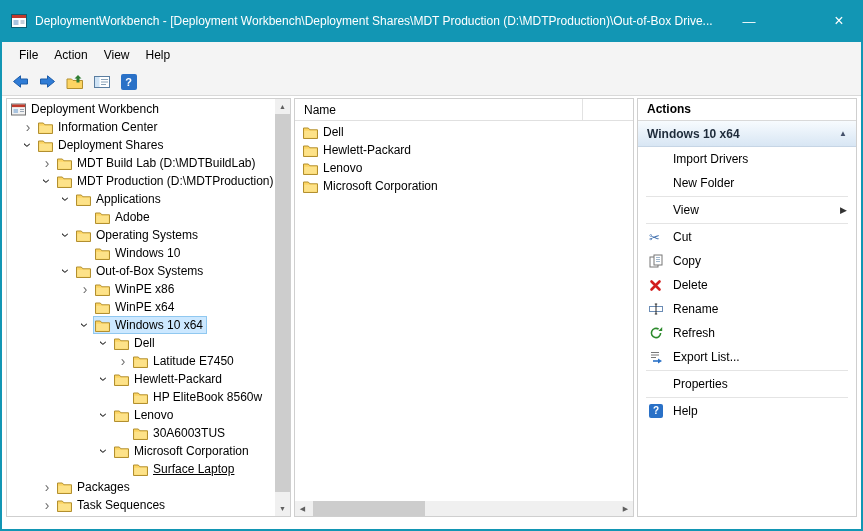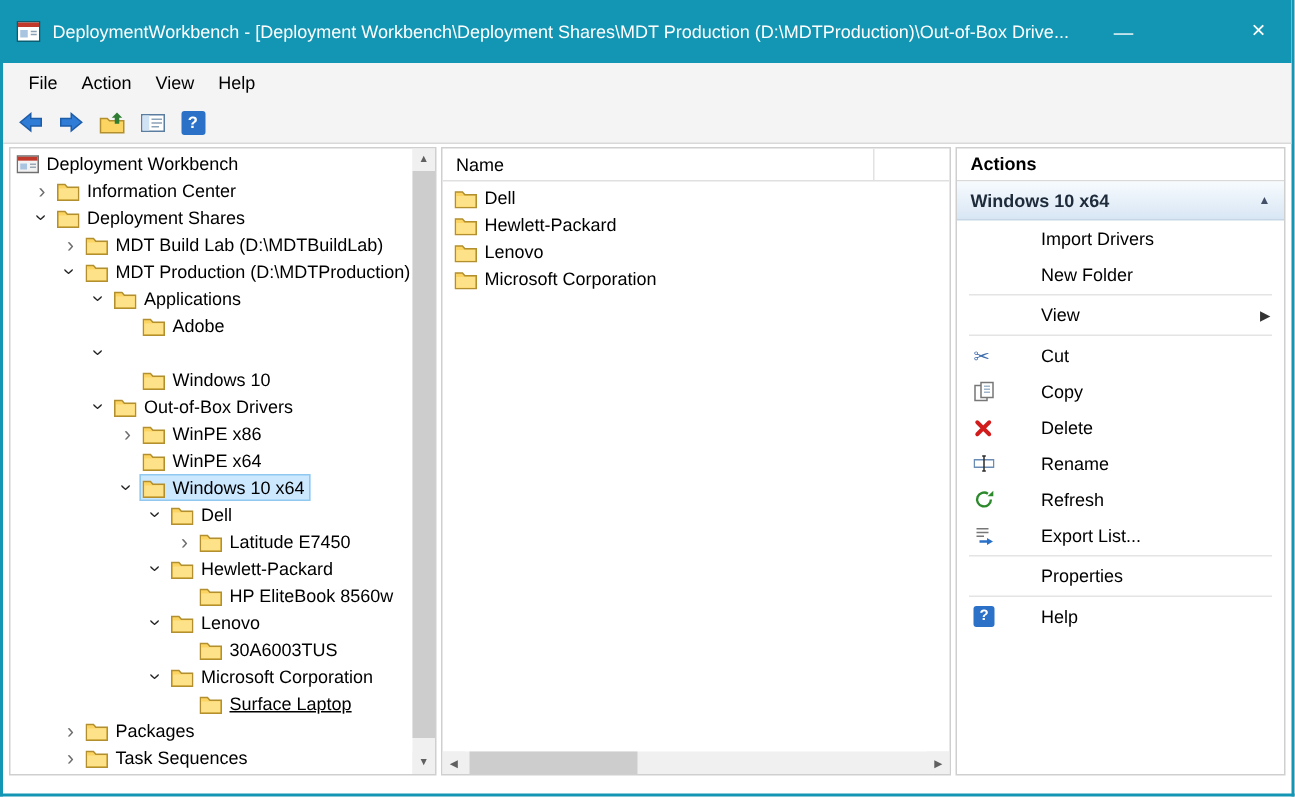--- a/index.html
+++ b/index.html
@@ -57,21 +57,21 @@
   .actions-pane{flex:1;display:flex;flex-direction:column;overflow:hidden;}
   .actions-header{height:21px;line-height:21px;font-weight:bold;padding-left:9px;
     border-bottom:1px solid #d9d9d9;flex:0 0 auto;}
   .action-section{height:25px;flex:0 0 25px;display:flex;align-items:center;padding:0 9px;
     background:linear-gradient(#f7fbfe,#d8e6f4);border-bottom:1px solid #c6d5e5;
     font-weight:bold;color:#1e2b3a;}
   .sec-label{flex:1;}
   .sec-collapse{font-size:8px;color:#44506a;}
   .action-item{height:24px;display:flex;align-items:center;padding-left:11px;}
   .aicon{width:24px;flex:0 0 24px;display:flex;align-items:center;justify-content:flex-start;}
-  .alabel{flex:1;white-space:nowrap;overflow:hidden;margin-left:21px;}
+  .alabel{flex:1;white-space:nowrap;overflow:hidden;}
   .submenu-arrow{font-size:9px;color:#333;padding-right:9px;}
   .action-sep{height:1px;background:#e4e4e4;margin:1px 8px;}
   .glyph-ic{font-size:13px;line-height:13px;}
   .glyph-ic.cut{color:#3f6fae;}
   .help-badge{display:inline-block;width:14px;height:14px;background:#2a71c7;color:#fff;
     border-radius:2px;font-size:10px;font-weight:bold;line-height:14px;text-align:center;}
   .help-badge.tb{width:16px;height:16px;font-size:11px;line-height:16px;}
 </style>
 </head>
 <body>
@@ -198,39 +198,46 @@
             <span class="tree-entry">
               <svg width="15" height="13" viewBox="0 0 15 13">
                 <path d="M0.5 2 L5.3 2 L6.9 3.8 L14.5 3.8 L14.5 12.5 L0.5 12.5 Z" fill="#fcd462" stroke="#b28f2f"></path>
                 <path d="M1.3 4.7 L13.7 4.7 L13.7 11.7 L1.3 11.7 Z" fill="#fde289"></path>
               </svg>
               <span>Adobe</span>
             </span>
           </div>
           <div class="tree-row" style="padding-left: 51px;">
             <span class="chev expanded">›</span>
+            <span class="tree-entry">
+              <svg width="15" height="13" viewBox="0 0 15 13">
+                <path d="M0.5 2 L5.3 2 L6.9 3.8 L14.5 3.8 L14.5 12.5 L0.5 12.5 Z" fill="#fcd462" stroke="#b28f2f"></path>
+                <path d="M1.3 4.7 L13.7 4.7 L13.7 11.7 L1.3 11.7 Z" fill="#fde289"></path>
+              </svg>
+              <span>Operating Systems</span>
+            </span>
           </div>
           <div class="tree-row" style="padding-left: 70px;">
             <span class="chev leaf">›</span>
             <span class="tree-entry">
               <svg width="15" height="13" viewBox="0 0 15 13">
                 <path d="M0.5 2 L5.3 2 L6.9 3.8 L14.5 3.8 L14.5 12.5 L0.5 12.5 Z" fill="#fcd462" stroke="#b28f2f"></path>
                 <path d="M1.3 4.7 L13.7 4.7 L13.7 11.7 L1.3 11.7 Z" fill="#fde289"></path>
               </svg>
               <span>Windows 10</span>
             </span>
           </div>
           <div class="tree-row" style="padding-left: 51px;">
             <span class="chev expanded">›</span>
             <span class="tree-entry">
               <svg width="15" height="13" viewBox="0 0 15 13">
                 <path d="M0.5 2 L5.3 2 L6.9 3.8 L14.5 3.8 L14.5 12.5 L0.5 12.5 Z" fill="#fcd462" stroke="#b28f2f"></path>
                 <path d="M1.3 4.7 L13.7 4.7 L13.7 11.7 L1.3 11.7 Z" fill="#fde289"></path>
               </svg>
-              <span>Out-of-Box Drivers</span>
+              <span>Out-of-Box Systems</span>
             </span>
           </div>
           <div class="tree-row" style="padding-left: 70px;">
             <span class="chev collapsed">›</span>
             <span class="tree-entry">
               <svg width="15" height="13" viewBox="0 0 15 13">
                 <path d="M0.5 2 L5.3 2 L6.9 3.8 L14.5 3.8 L14.5 12.5 L0.5 12.5 Z" fill="#fcd462" stroke="#b28f2f"></path>
                 <path d="M1.3 4.7 L13.7 4.7 L13.7 11.7 L1.3 11.7 Z" fill="#fde289"></path>
               </svg>
               <span>WinPE x86</span>

